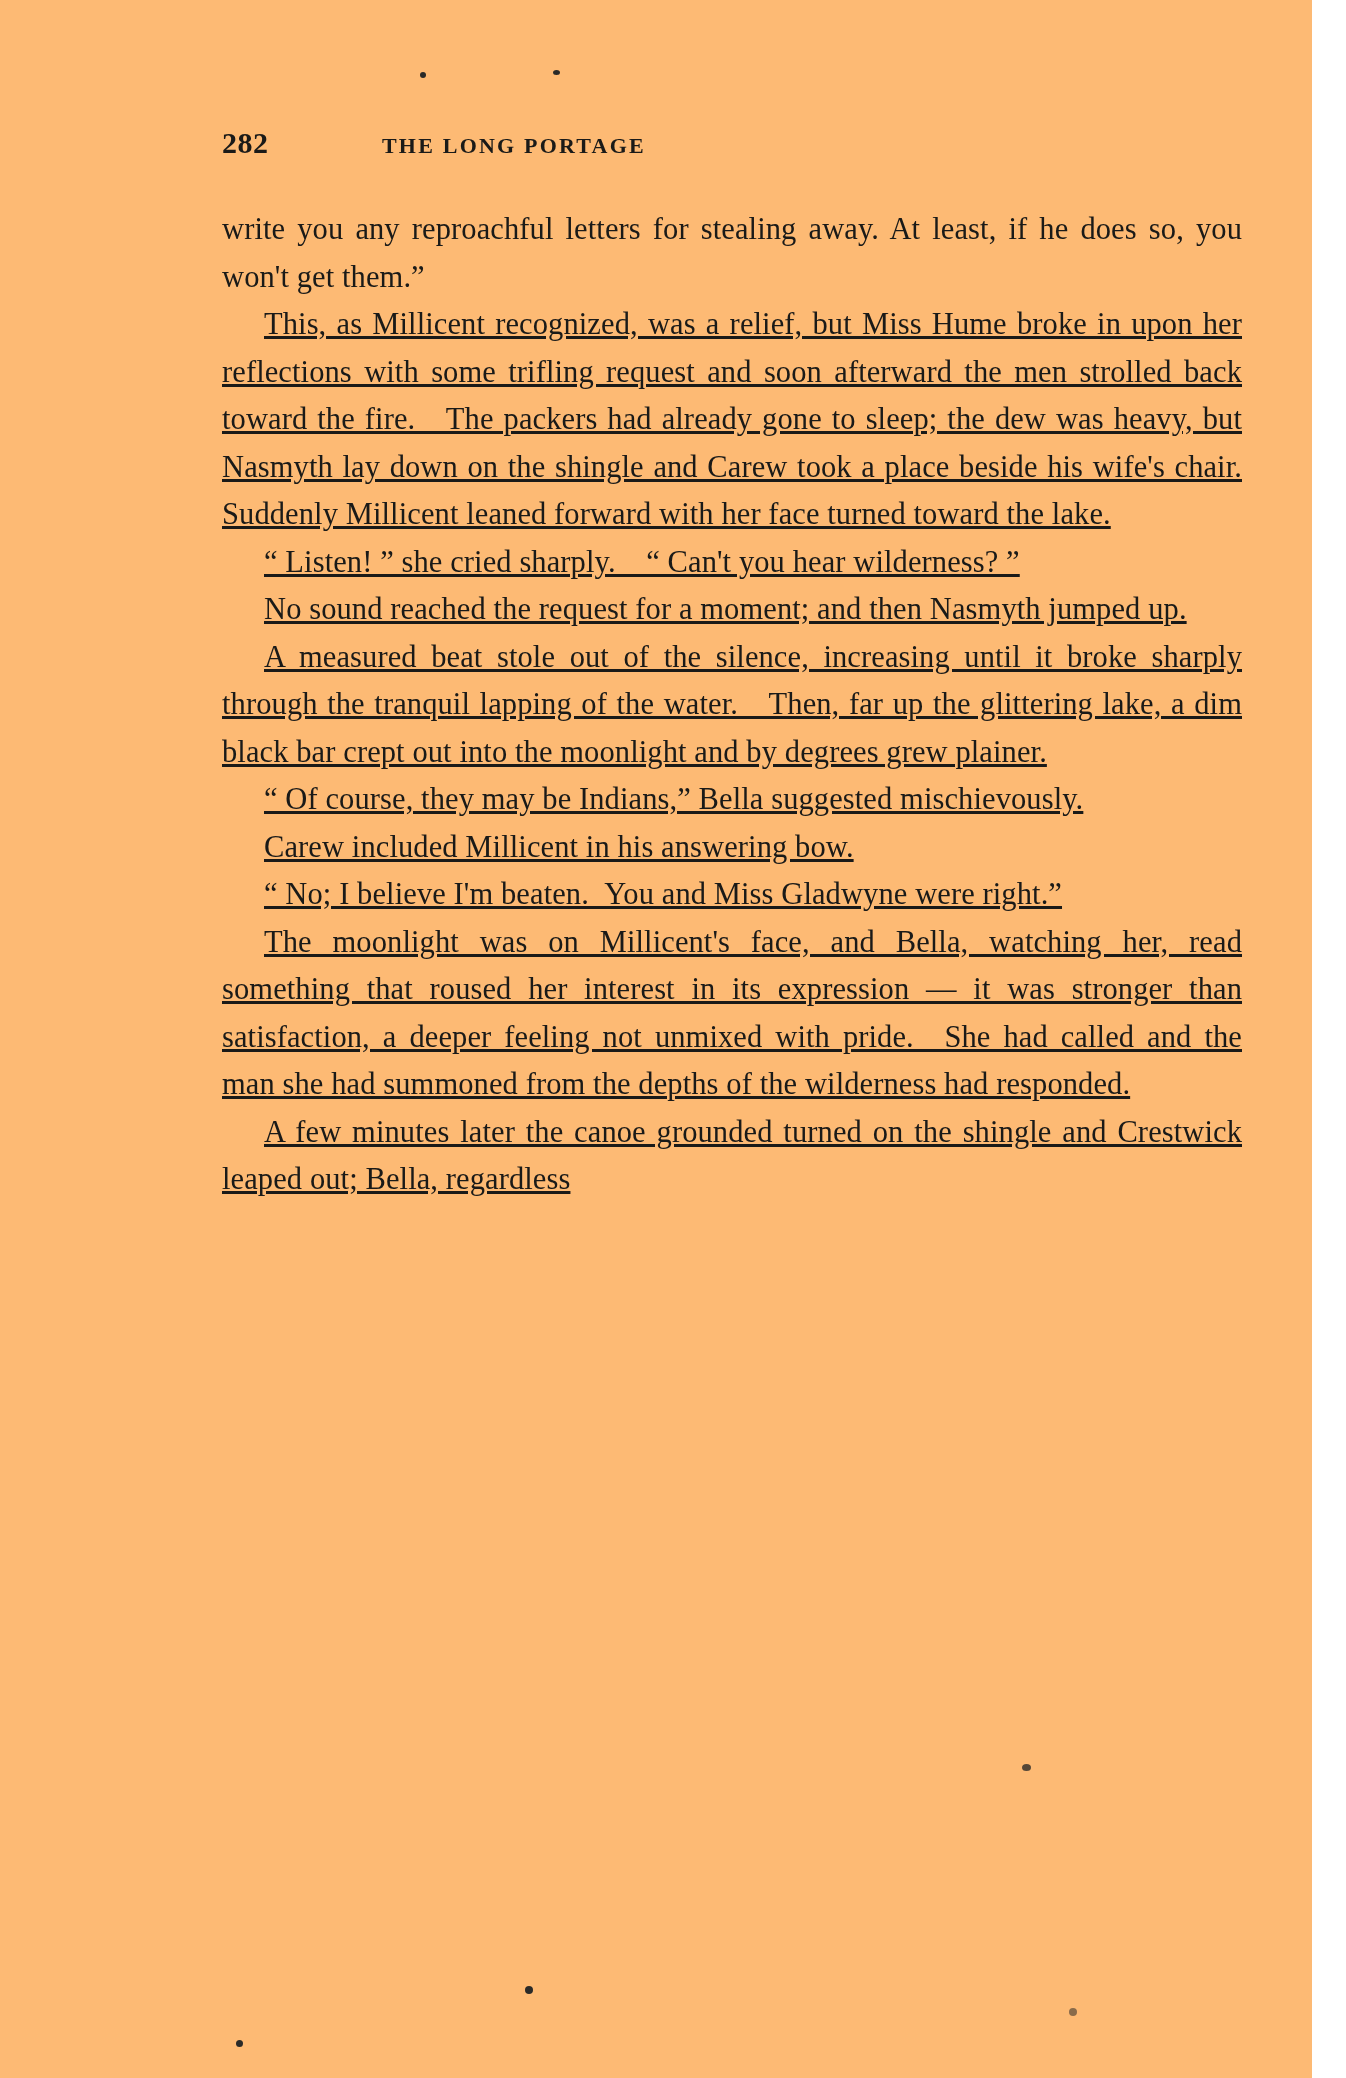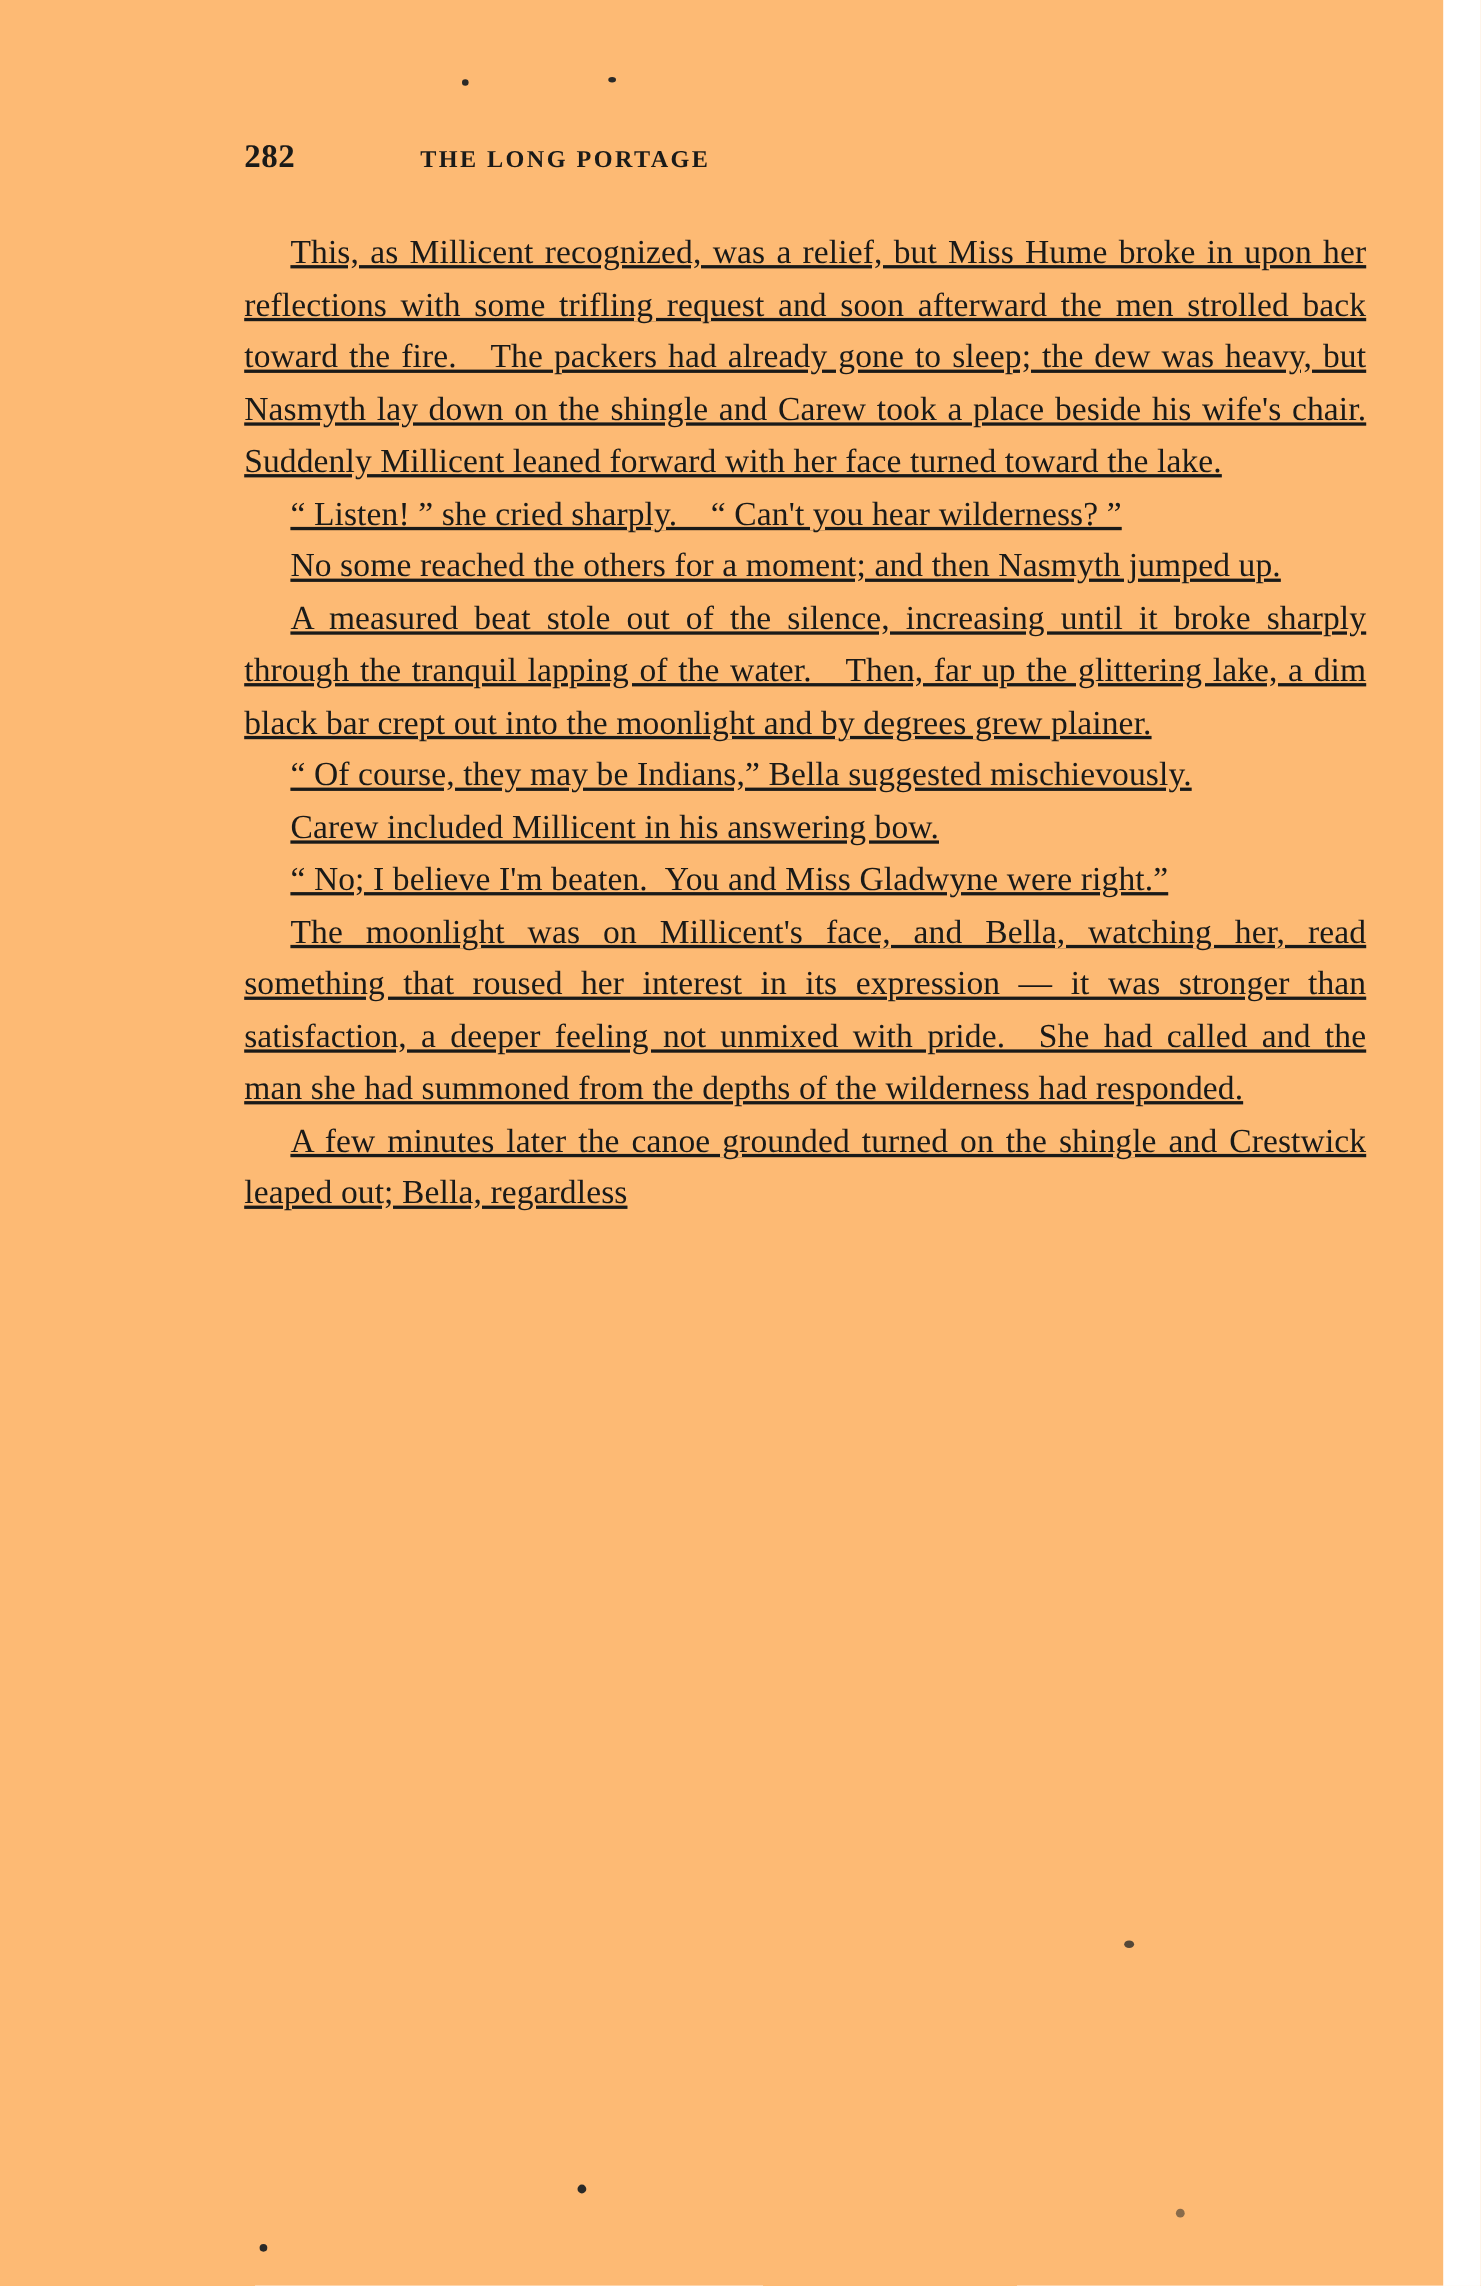--- a/index.html
+++ b/index.html
@@ -82,23 +82,24 @@
   <div class="speck s5"></div>
 
   <div class="page-inner">
 
     <div class="header-row">
       <div class="folio">282</div>
       <div class="running-head">THE LONG PORTAGE</div>
     </div>
 
     <div class="body-text">
+      <p class="noindent">write you any reproachful letters for stealing away. At least, if he does so, you won't get them.”</p>
       <p class="indent">This, as Millicent recognized, was a relief, but Miss Hume broke in upon her reflections with some trifling request and soon afterward the men strolled back toward the fire. The packers had already gone to sleep; the dew was heavy, but Nasmyth lay down on the shingle and Carew took a place beside his wife's chair. Suddenly Millicent leaned forward with her face turned toward the lake.</p>
       <p class="indent">“ Listen! ” she cried sharply. “ Can't you hear wilderness? ”</p>
-      <p class="indent">No some reached the others for a moment; and then Nasmyth jumped up.</p>
+      <p class="indent">No sound reached the request for a moment; and then Nasmyth jumped up.</p>
       <p class="indent">A measured beat stole out of the silence, increasing until it broke sharply through the tranquil lapping of the water. Then, far up the glittering lake, a dim black bar crept out into the moonlight and by degrees grew plainer.</p>
       <p class="indent">“ Of course, they may be Indians,” Bella suggested mischievously.</p>
       <p class="indent">Carew included Millicent in his answering bow.</p>
       <p class="indent">“ No; I believe I'm beaten. You and Miss Gladwyne were right.”</p>
       <p class="indent">The moonlight was on Millicent's face, and Bella, watching her, read something that roused her interest in its expression — it was stronger than satisfaction, a deeper feeling not unmixed with pride. She had called and the man she had summoned from the depths of the wilderness had responded.</p>
       <p class="indent">A few minutes later the canoe grounded turned on the shingle and Crestwick leaped out; Bella, regardless</p>
     </div>
 
   </div>
 </div>

